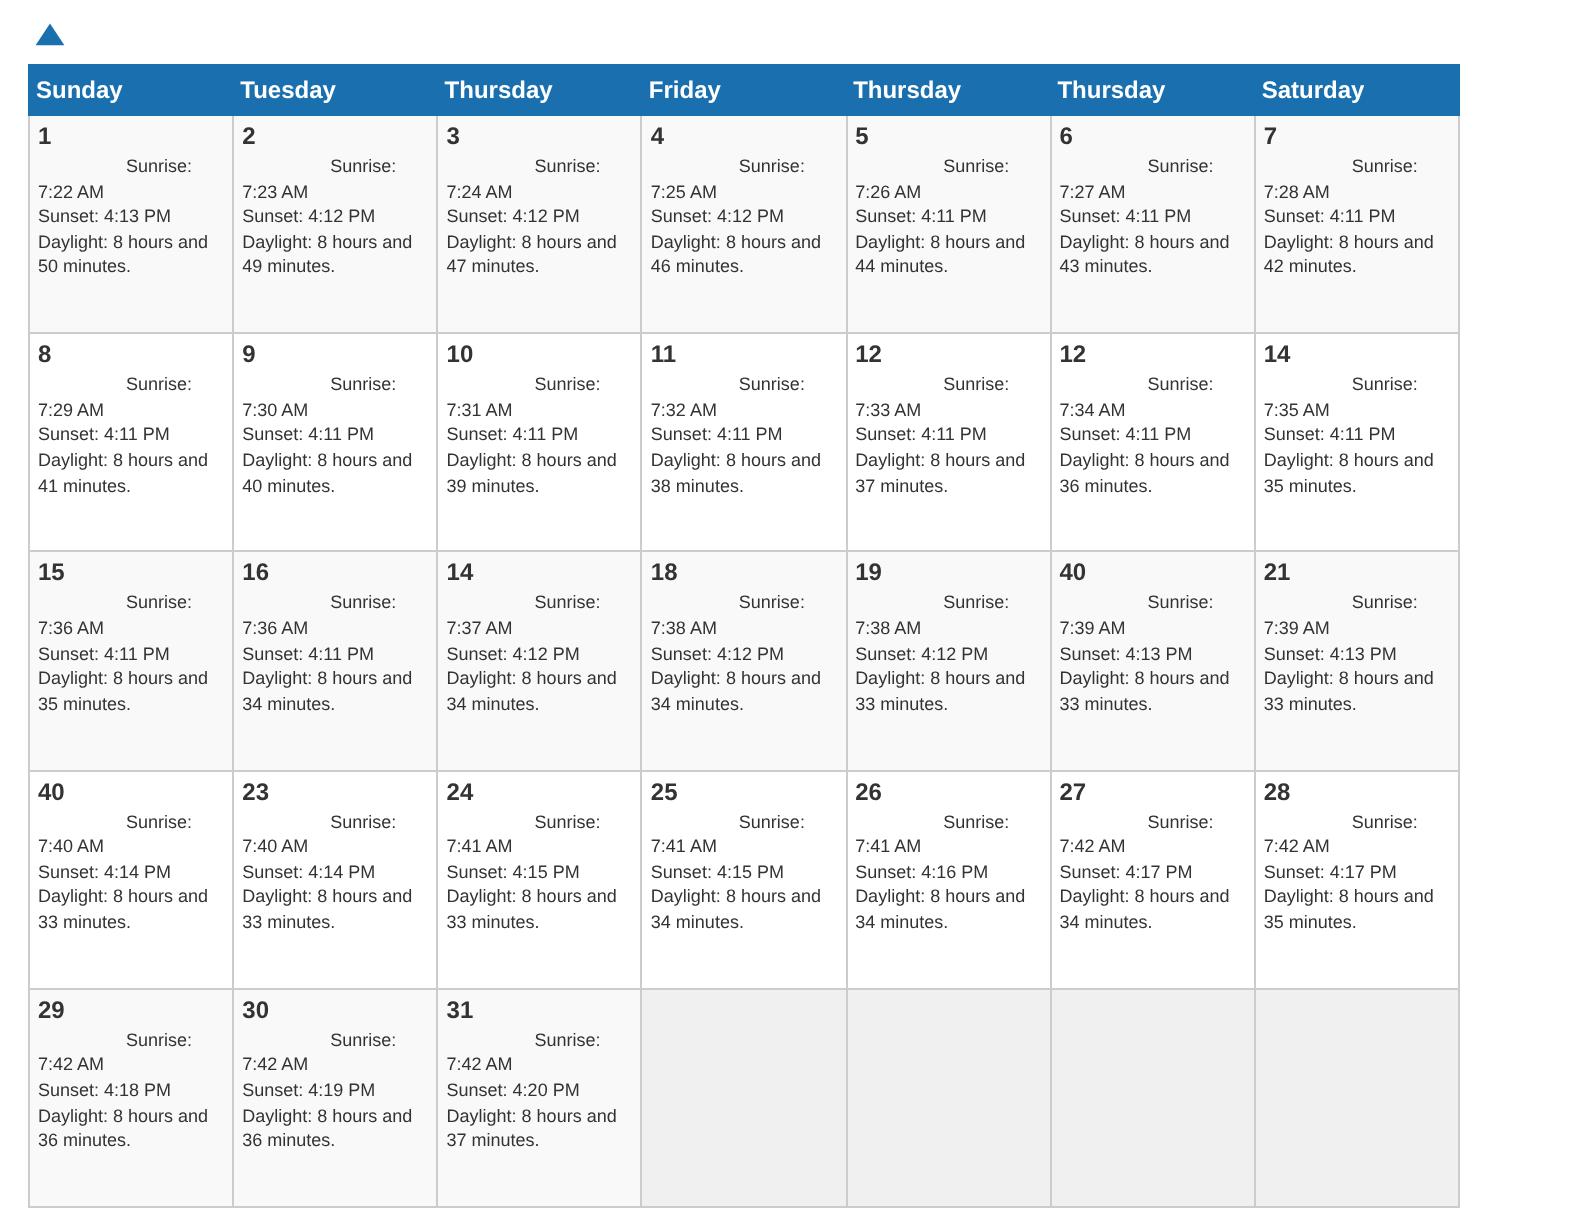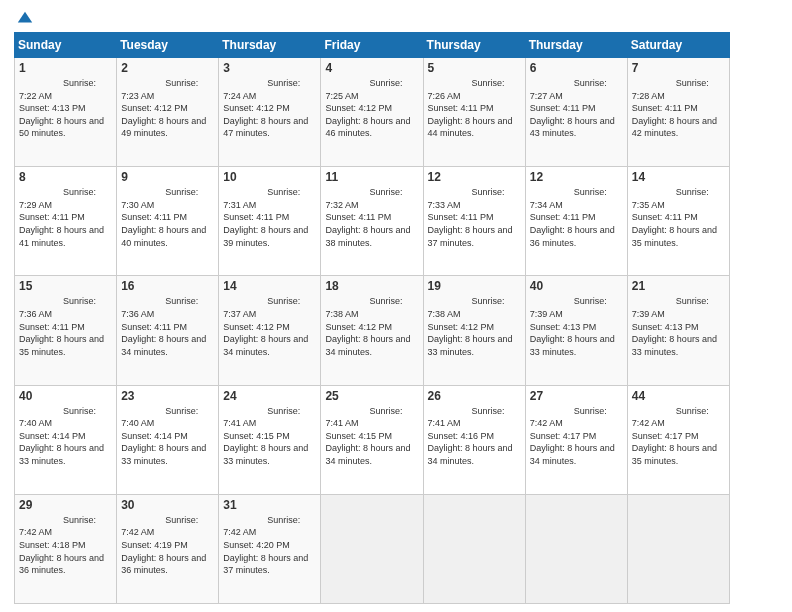--- a/index.html
+++ b/index.html
@@ -161,21 +161,21 @@
           <td><span class="day-num">40</span><span class="cell-text">Sunrise: 7:39 AM<br>Sunset: 4:13 PM<br>Daylight: 8 hours and 33 minutes.</span></td>
           <td><span class="day-num">21</span><span class="cell-text">Sunrise: 7:39 AM<br>Sunset: 4:13 PM<br>Daylight: 8 hours and 33 minutes.</span></td>
         </tr>
         <tr>
           <td><span class="day-num">40</span><span class="cell-text">Sunrise: 7:40 AM<br>Sunset: 4:14 PM<br>Daylight: 8 hours and 33 minutes.</span></td>
           <td><span class="day-num">23</span><span class="cell-text">Sunrise: 7:40 AM<br>Sunset: 4:14 PM<br>Daylight: 8 hours and 33 minutes.</span></td>
           <td><span class="day-num">24</span><span class="cell-text">Sunrise: 7:41 AM<br>Sunset: 4:15 PM<br>Daylight: 8 hours and 33 minutes.</span></td>
           <td><span class="day-num">25</span><span class="cell-text">Sunrise: 7:41 AM<br>Sunset: 4:15 PM<br>Daylight: 8 hours and 34 minutes.</span></td>
           <td><span class="day-num">26</span><span class="cell-text">Sunrise: 7:41 AM<br>Sunset: 4:16 PM<br>Daylight: 8 hours and 34 minutes.</span></td>
           <td><span class="day-num">27</span><span class="cell-text">Sunrise: 7:42 AM<br>Sunset: 4:17 PM<br>Daylight: 8 hours and 34 minutes.</span></td>
-          <td><span class="day-num">44</span><span class="cell-text">Sunrise: 7:42 AM<br>Sunset: 4:17 PM<br>Daylight: 8 hours and 35 minutes.</span></td>
+          <td><span class="day-num">28</span><span class="cell-text">Sunrise: 7:42 AM<br>Sunset: 4:17 PM<br>Daylight: 8 hours and 35 minutes.</span></td>
         </tr>
         <tr>
           <td><span class="day-num">29</span><span class="cell-text">Sunrise: 7:42 AM<br>Sunset: 4:18 PM<br>Daylight: 8 hours and 36 minutes.</span></td>
           <td><span class="day-num">30</span><span class="cell-text">Sunrise: 7:42 AM<br>Sunset: 4:19 PM<br>Daylight: 8 hours and 36 minutes.</span></td>
           <td><span class="day-num">31</span><span class="cell-text">Sunrise: 7:42 AM<br>Sunset: 4:20 PM<br>Daylight: 8 hours and 37 minutes.</span></td>
           <td class="empty-cell"></td>
           <td class="empty-cell"></td>
           <td class="empty-cell"></td>
           <td class="empty-cell"></td>
         </tr>

